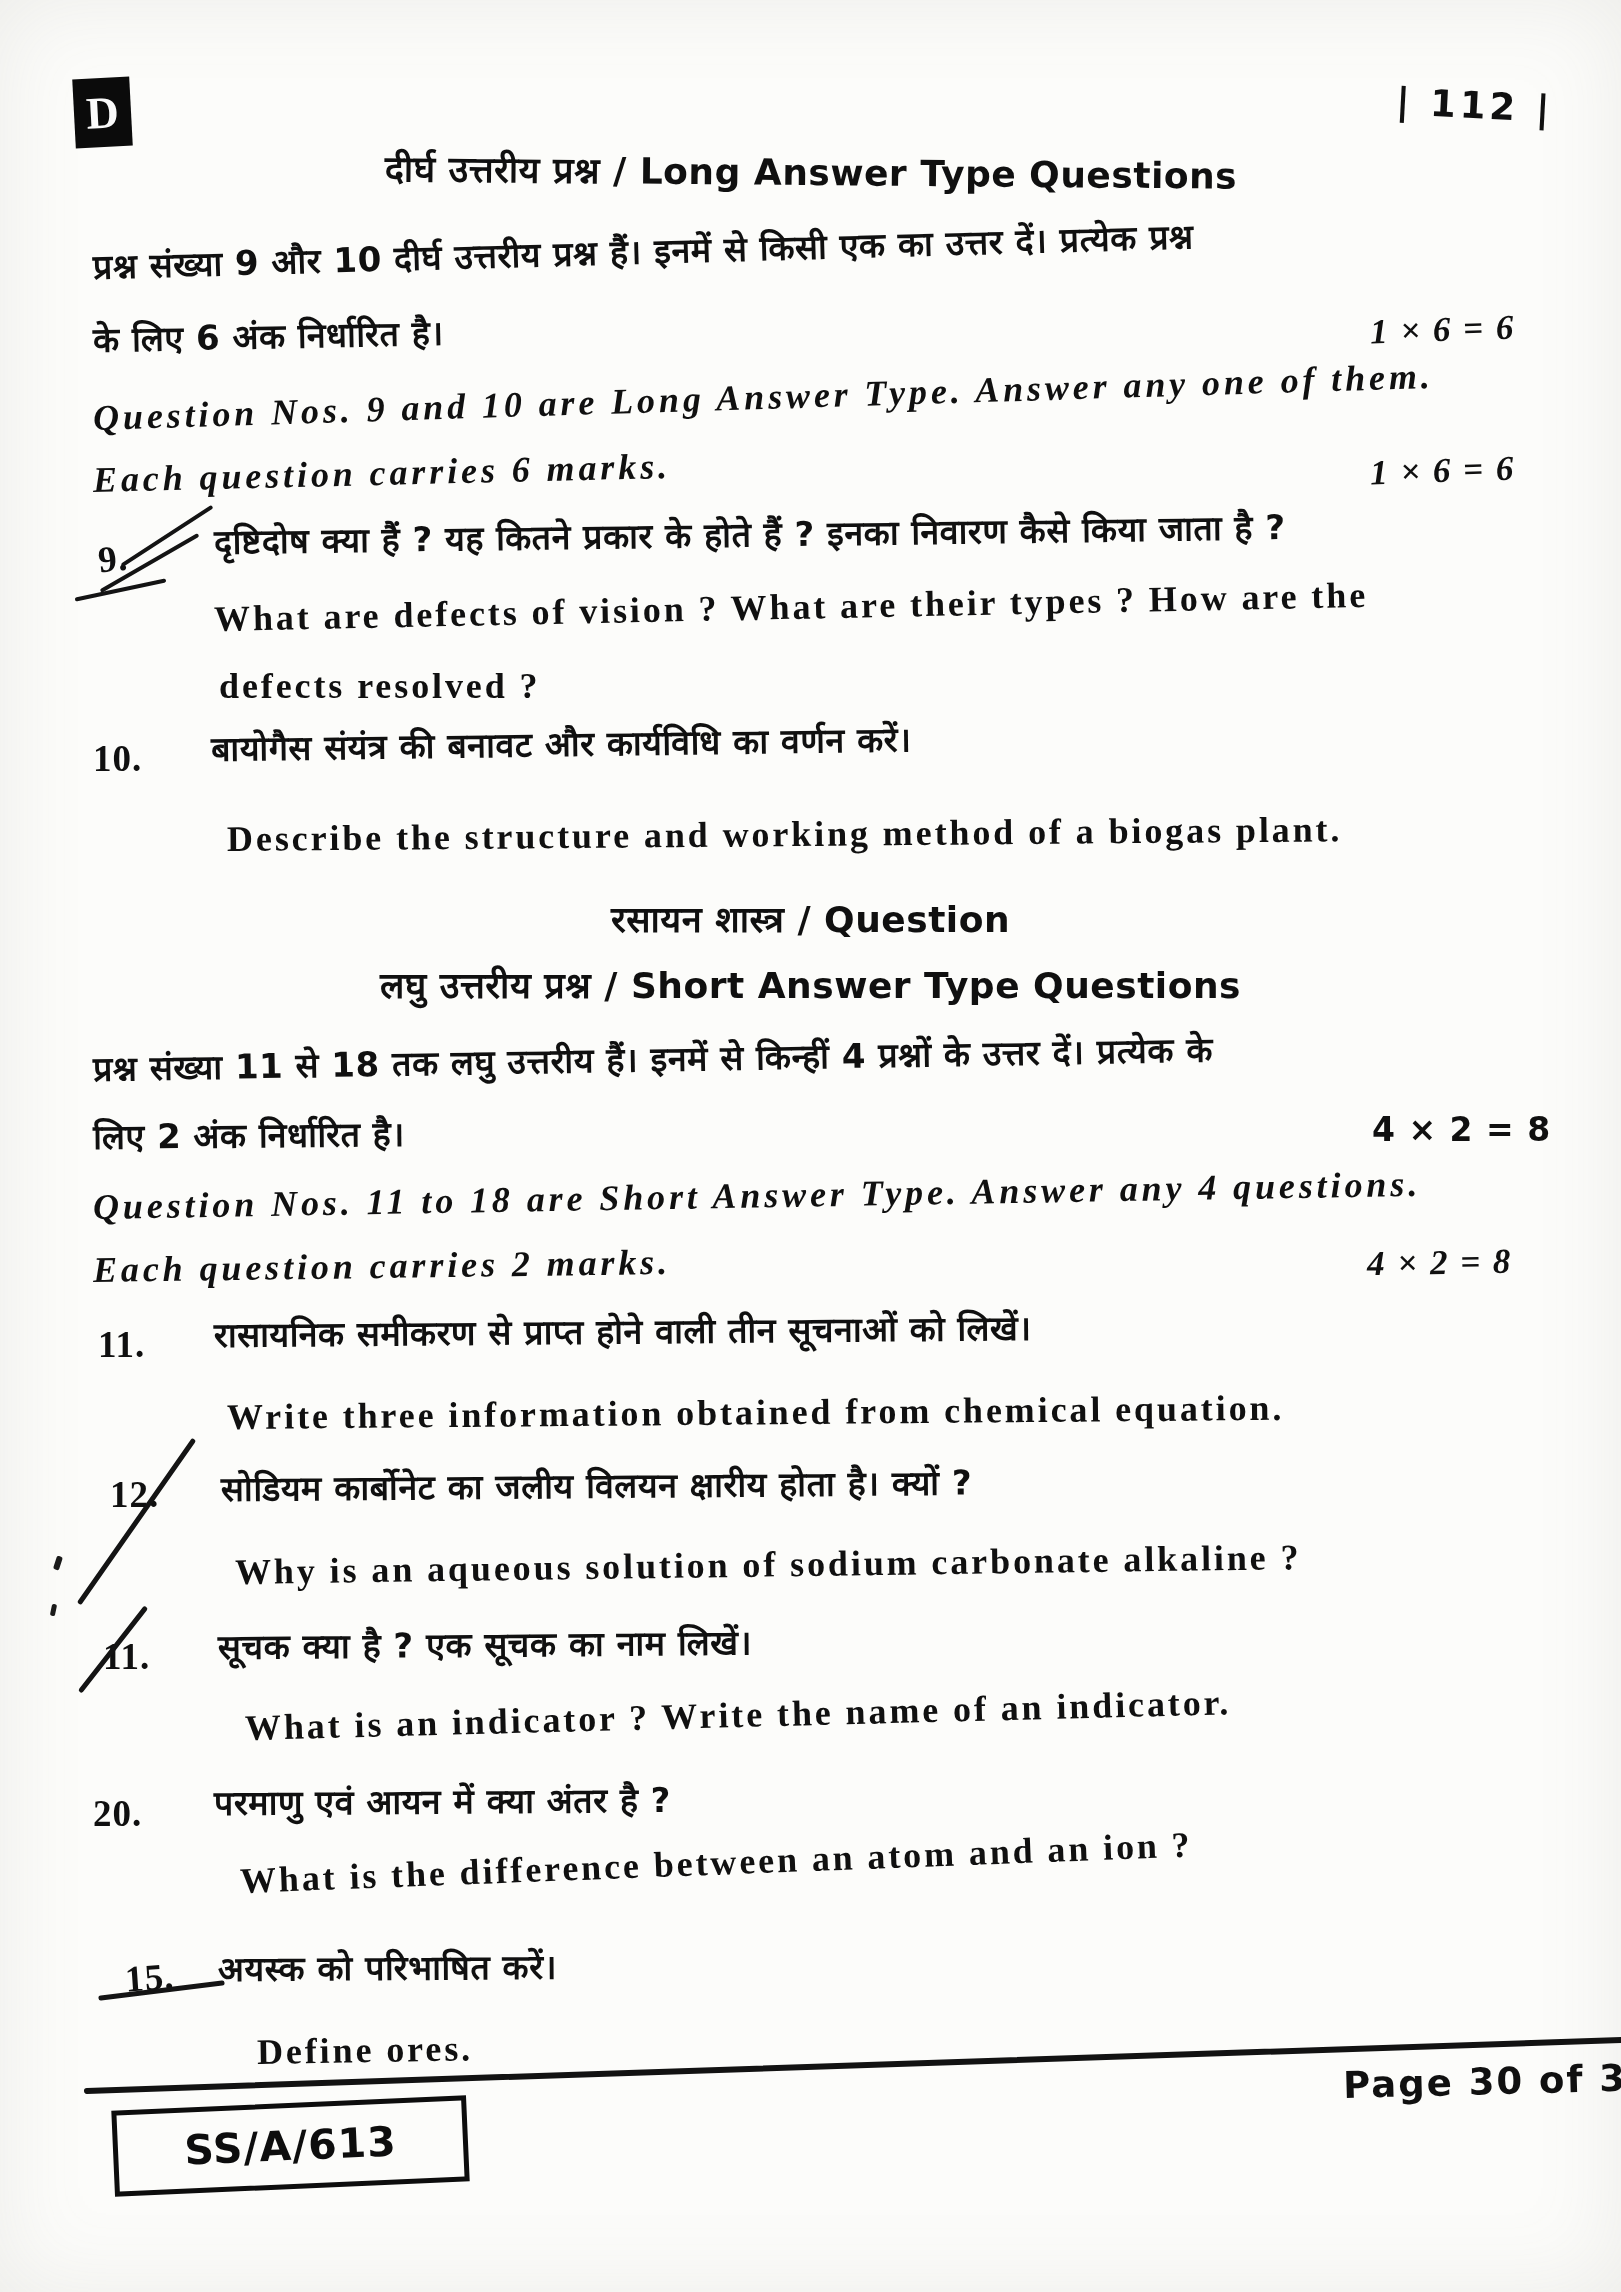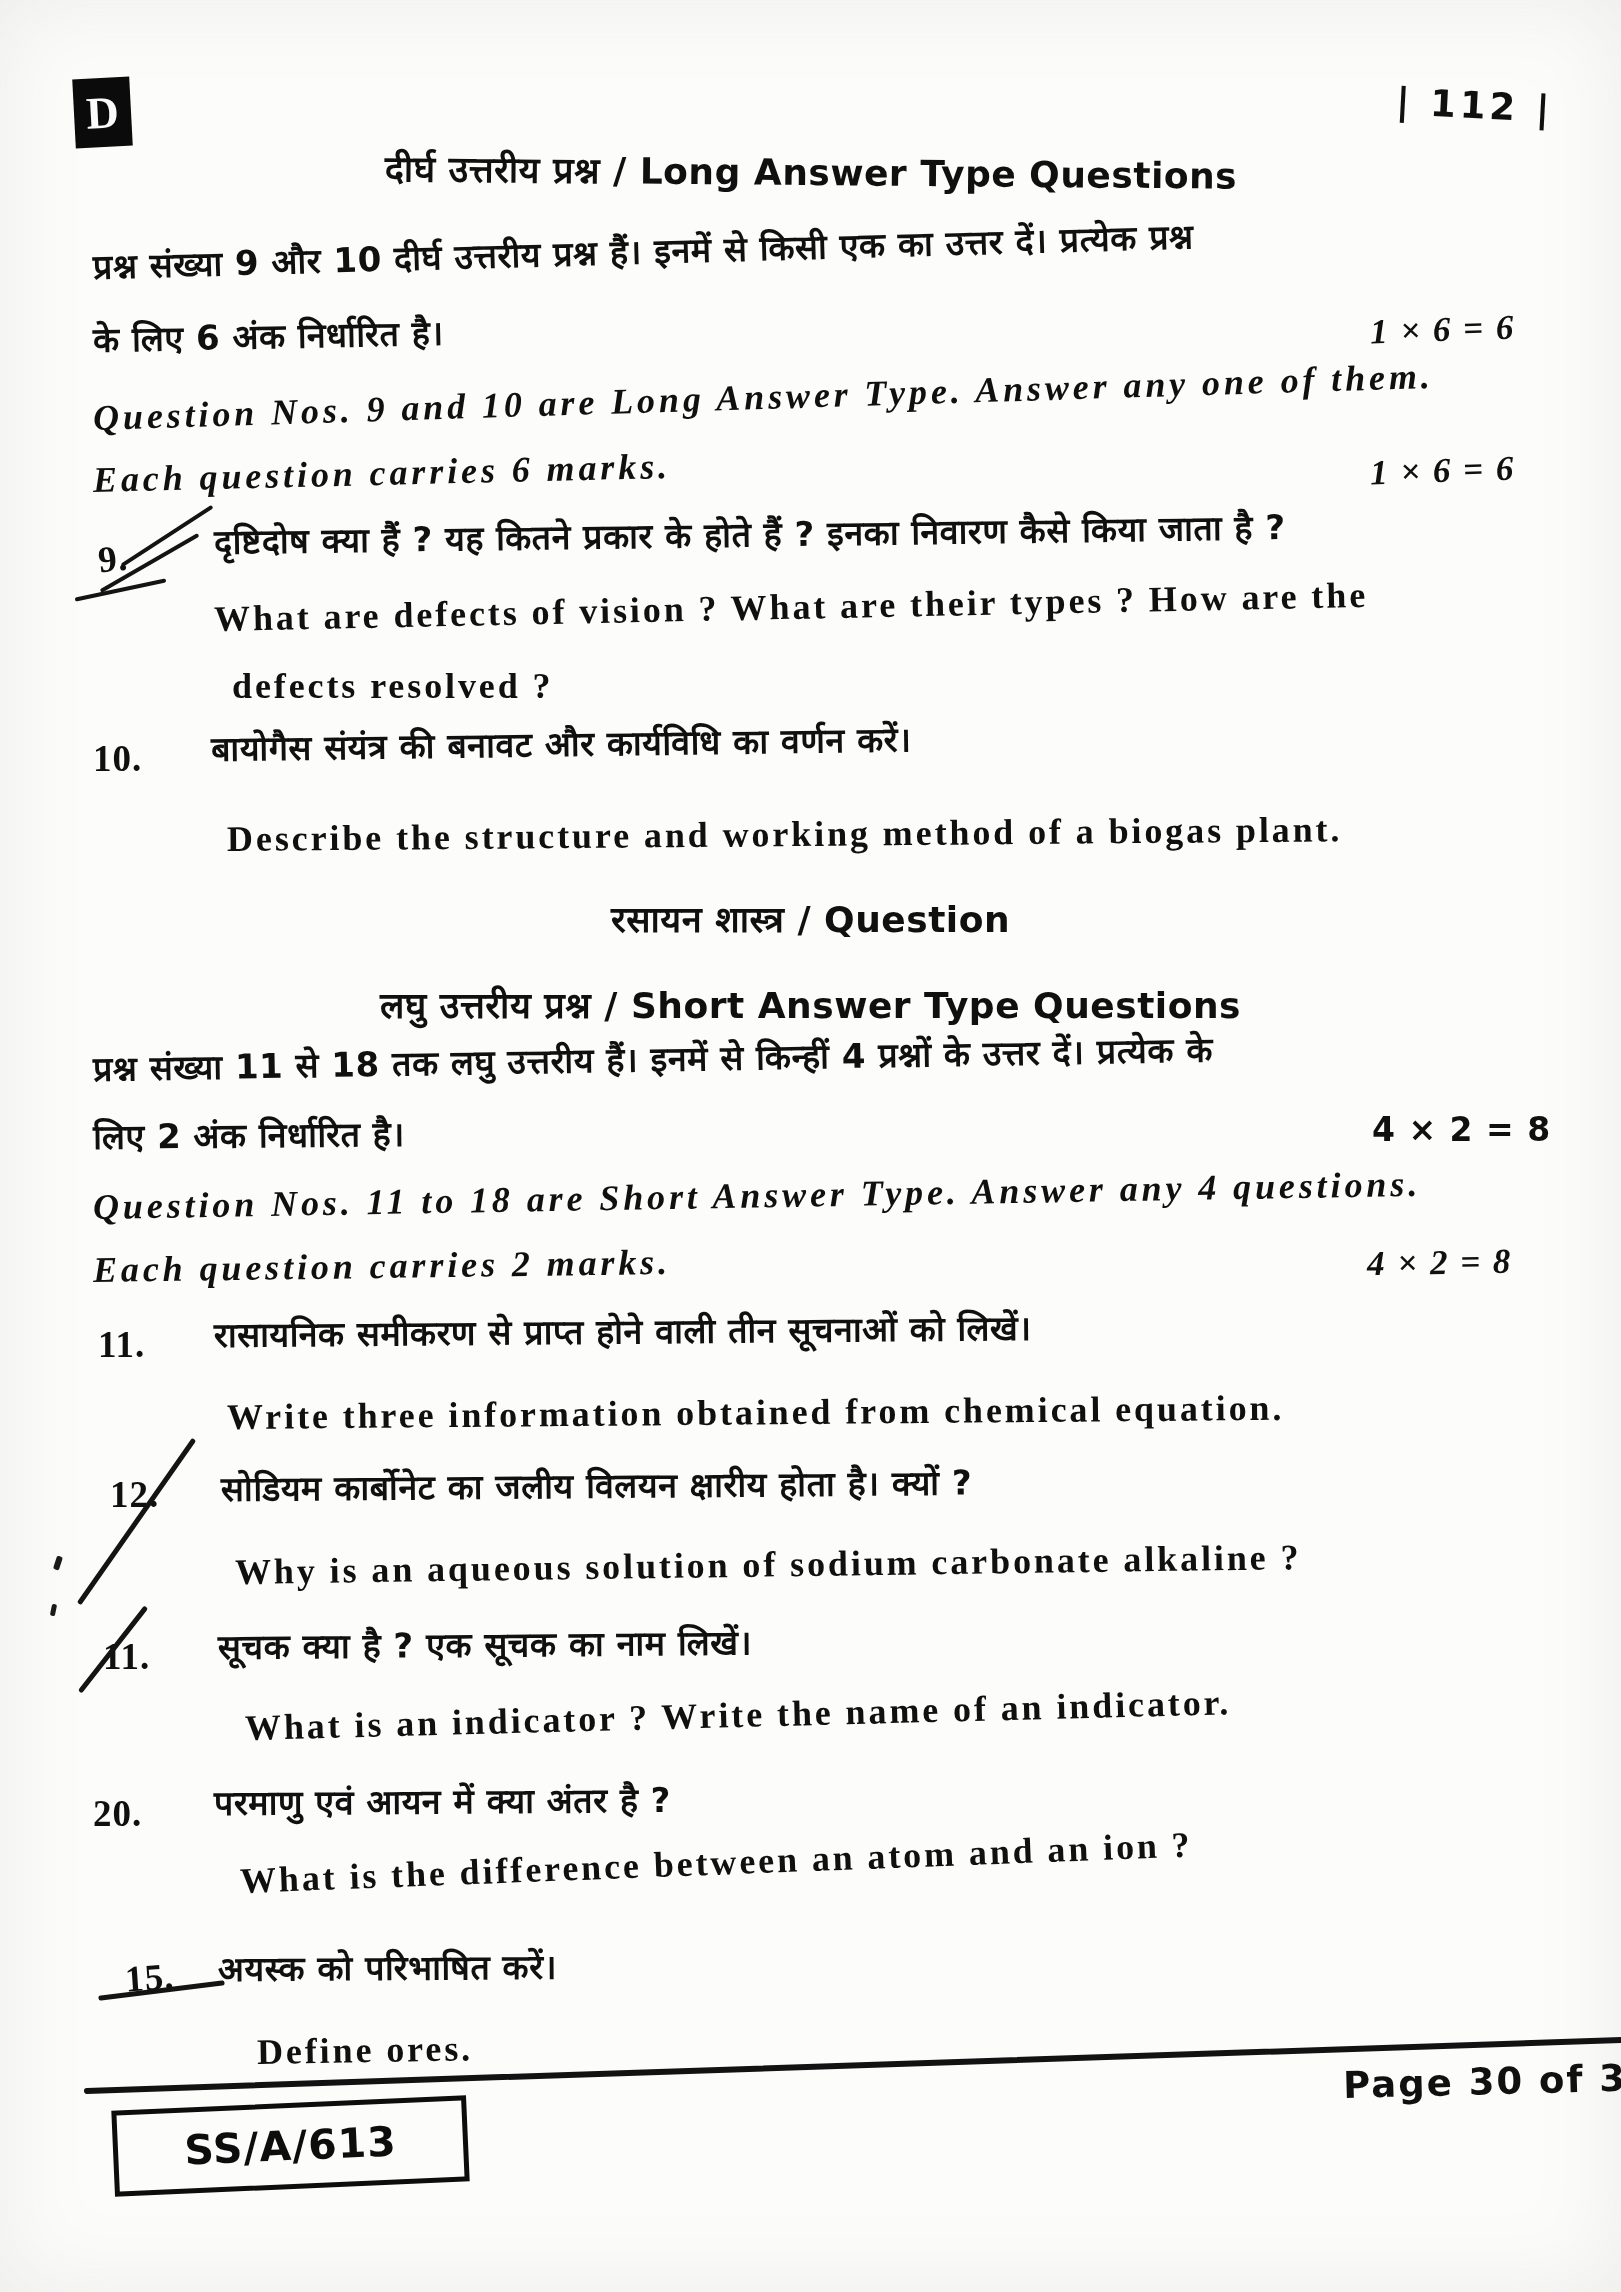--- a/index.html
+++ b/index.html
@@ -64,28 +64,28 @@
   <div class="line enit" style="left:93px;top:397px;transform:rotate(-1.8deg);transform-origin:left center;">Question Nos. 9 and 10 are Long Answer Type. Answer any one of them.</div>
   <div class="line enit" style="left:93px;top:459px;transform:rotate(-1.4deg);transform-origin:left center;">Each question carries 6 marks.</div>
   <div class="line marks-it" style="left:1370px;top:451px;transform:rotate(-2deg);">1 × 6 = 6</div>
 
   <div class="line qnum" style="left:98px;top:537px;transform:rotate(-6deg);">9.</div>
   <div class="strike" style="left:113px;top:534px;width:108px;height:3.9px;transform:rotate(-33deg);"></div>
   <div class="strike" style="left:93px;top:561px;width:113px;height:3.9px;transform:rotate(-30deg);"></div>
   <div class="strike" style="left:74px;top:588px;width:93px;height:3.9px;transform:rotate(-12deg);"></div>
   <div class="line hi" style="left:214px;top:518px;transform:rotate(-.8deg);transform-origin:left center;">दृष्टिदोष क्या हैं ? यह कितने प्रकार के होते हैं ? इनका निवारण कैसे किया जाता है ?</div>
   <div class="line en" style="left:214px;top:598px;transform:rotate(-1.2deg);transform-origin:left center;">What are defects of vision ? What are their types ? How are the</div>
-  <div class="line en" style="left:232px;top:665px;">defects resolved ?</div>
+  <div class="line en" style="left:219px;top:665px;">defects resolved ?</div>
 
   <div class="line qnum" style="left:93px;top:737px;">10.</div>
   <div class="line hi" style="left:211px;top:725px;transform:rotate(-.8deg);transform-origin:left center;">बायोगैस संयंत्र की बनावट और कार्यविधि का वर्णन करें।</div>
   <div class="line en" style="left:227px;top:818px;transform:rotate(-.5deg);transform-origin:left center;">Describe the structure and working method of a biogas plant.</div>
 
   <div class="line hi-big center" style="top:894px;transform:translateX(-50%);">रसायन शास्त्र / Question</div>
-  <div class="line hi-big center" style="top:980px;transform:translateX(-50%);text-align:center;">लघु उत्तरीय प्रश्न / Short Answer Type Questions</div>
+  <div class="line hi-big center" style="top:960px;transform:translateX(-50%);text-align:center;">लघु उत्तरीय प्रश्न / Short Answer Type Questions</div>
 
   <div class="line hi" style="left:93px;top:1045px;transform:rotate(-1deg);transform-origin:left center;">प्रश्न संख्या 11 से 18 तक लघु उत्तरीय हैं। इनमें से किन्हीं 4 प्रश्नों के उत्तर दें। प्रत्येक के</div>
   <div class="line hi" style="left:93px;top:1113px;transform:rotate(-.6deg);transform-origin:left center;">लिए 2 अंक निर्धारित है।</div>
   <div class="line marks-up" style="left:1372px;top:1110px;">4 × 2 = 8</div>
 
   <div class="line enit" style="left:93px;top:1186px;transform:rotate(-1deg);transform-origin:left center;">Question Nos. 11 to 18 are Short Answer Type. Answer any 4 questions.</div>
   <div class="line enit" style="left:93px;top:1249px;transform:rotate(-.8deg);transform-origin:left center;">Each question carries 2 marks.</div>
   <div class="line marks-it" style="left:1367px;top:1243px;transform:rotate(-1deg);">4 × 2 = 8</div>
 
   <div class="line qnum" style="left:98px;top:1323px;font-family:Liberation Serif, serif;">11.</div>

